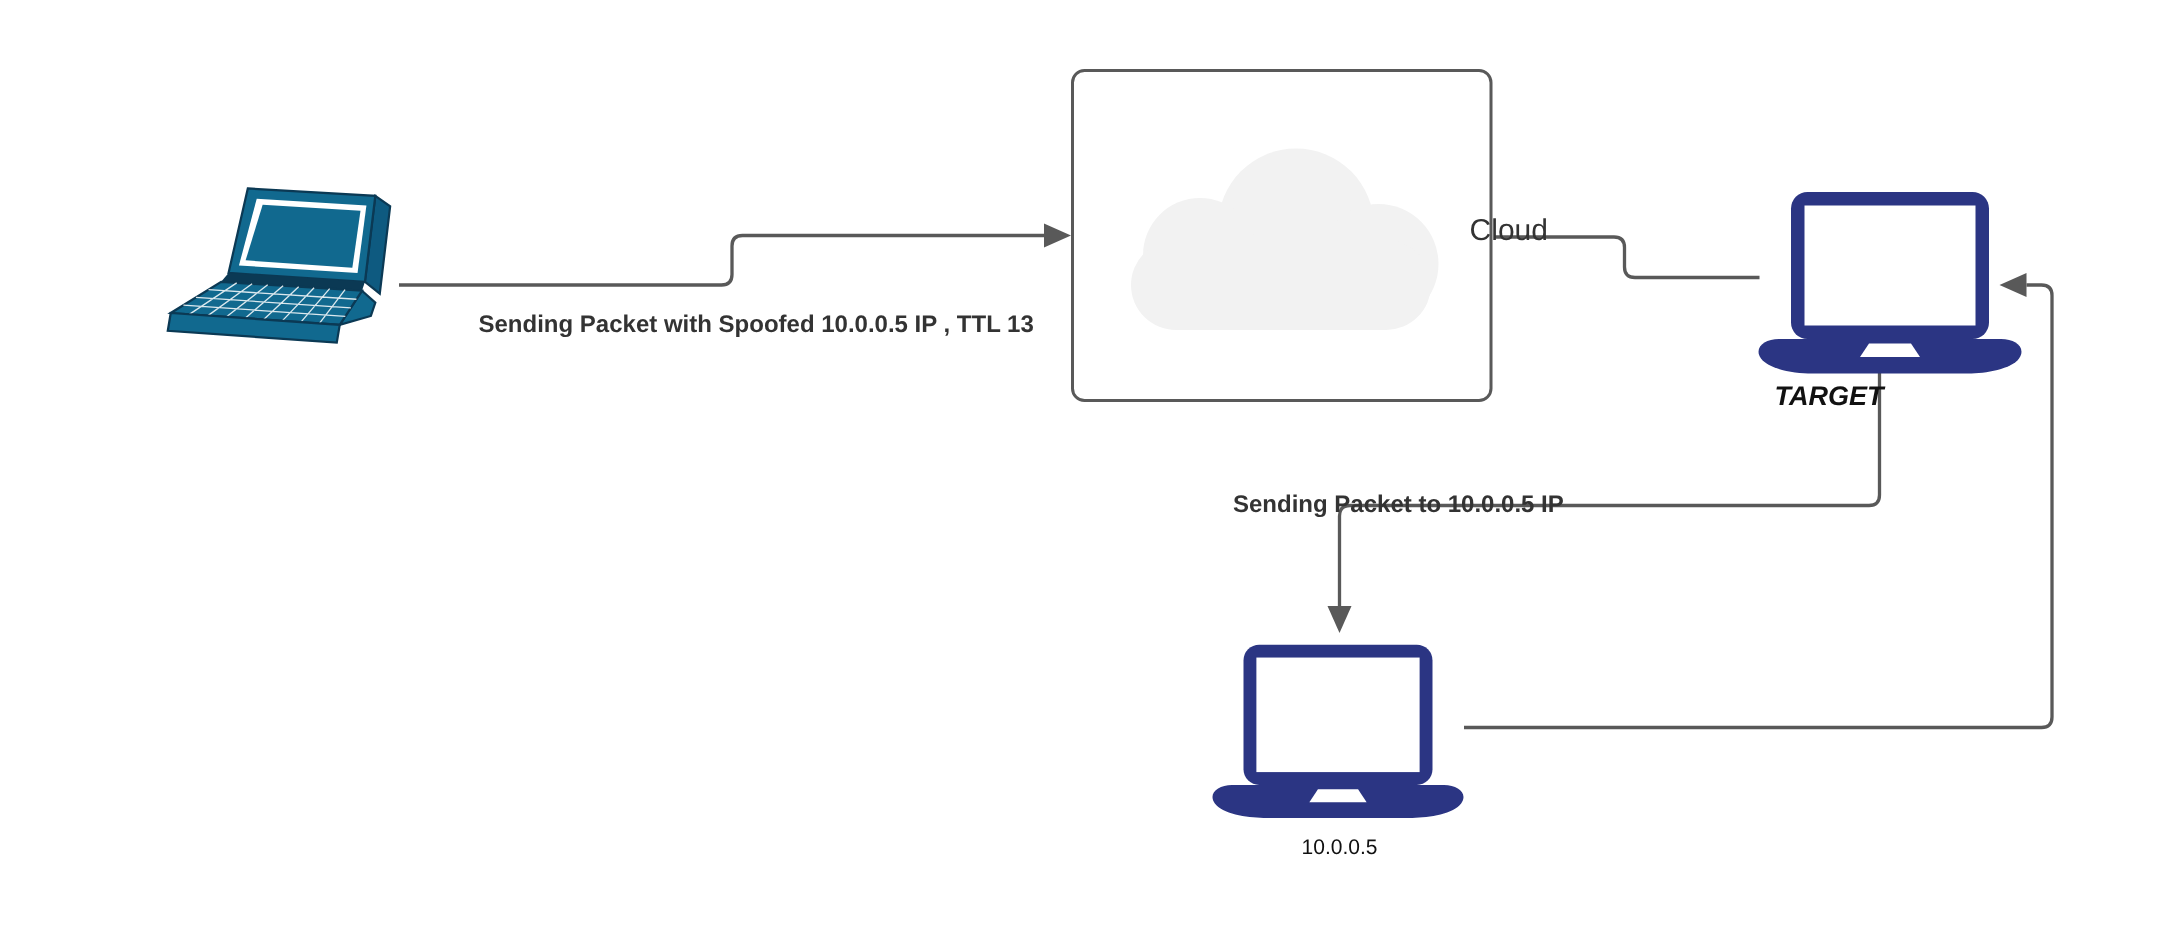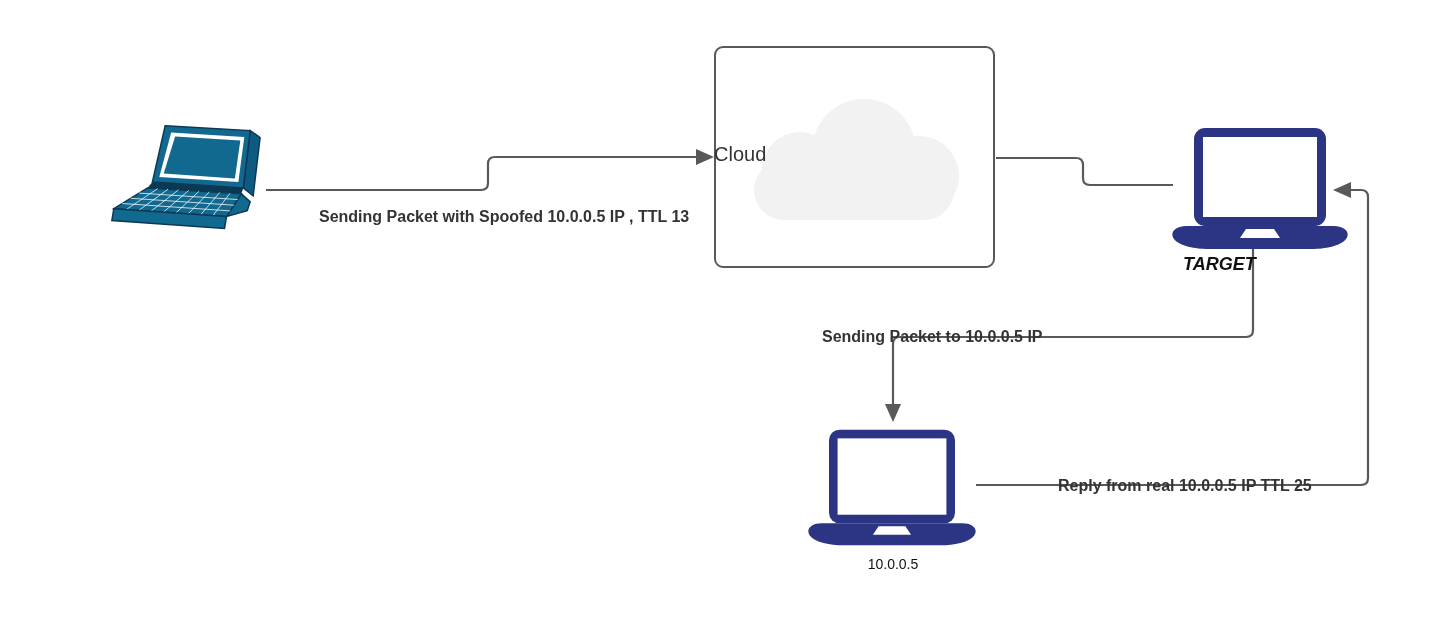--- a/index.html
+++ b/index.html
@@ -10,21 +10,21 @@
   .abs{position:absolute;}
   svg{display:block;}
   #connectors{position:absolute;left:0;top:0;width:1449px;height:622px;}
   .edge{stroke:var(--line,#595959);stroke-width:2.2;fill:none;stroke-linejoin:round;}
   .arrowhead{fill:var(--line,#595959);stroke:none;}
   .cloud-box{
     left:714px;top:46px;width:281px;height:222px;box-sizing:border-box;
     border:2.5px solid var(--line,#595959);border-radius:9px;background:#fff;
   }
   .cloud-label{
-    left:714px;top:143px;width:318px;text-align:left;
+    left:714px;top:143px;width:318px;text-align:right;
     font-size:20px;color:var(--text,#333);
   }
   .edge-label{
     font-size:16px;font-weight:bold;color:var(--text,#333);white-space:nowrap;
   }
   .edge1-label{left:291px;top:208px;margin-left:28px;}
   .edge2-label{left:822px;top:328px;}
   .edge3-label{left:1058px;top:477px;}
   .attacker-label{
     left:88px;top:252px;width:205px;text-align:center;
@@ -109,15 +109,14 @@
       <rect x="22" y="0" width="132" height="98" rx="11" fill="var(--navy,#2b3583)"></rect>
       <rect x="31" y="9" width="114" height="80" fill="#ffffff"></rect>
       <path d="M14,98 L162,98 C172,98 179,104 174,111 C169,118 152,121 140,121 L36,121 C24,121 7,118 2,111 C-3,104 4,98 14,98 Z" fill="var(--navy,#2b3583)"></path>
       <polygon points="74,101 102,101 108,110 68,110" fill="#ffffff"></polygon>
     </svg>
   </div>
   <div class="abs host-label">10.0.0.5</div>
 
   <div class="abs edge-label edge1-label">Sending Packet with Spoofed 10.0.0.5 IP , TTL 13</div>
   <div class="abs edge-label edge2-label">Sending Packet to 10.0.0.5 IP</div>
-  <div class="abs edge-label edge3-label">Reply from real 10.0.0.5 IP TTL 25</div>
 
 </div>
 
 </body></html>

